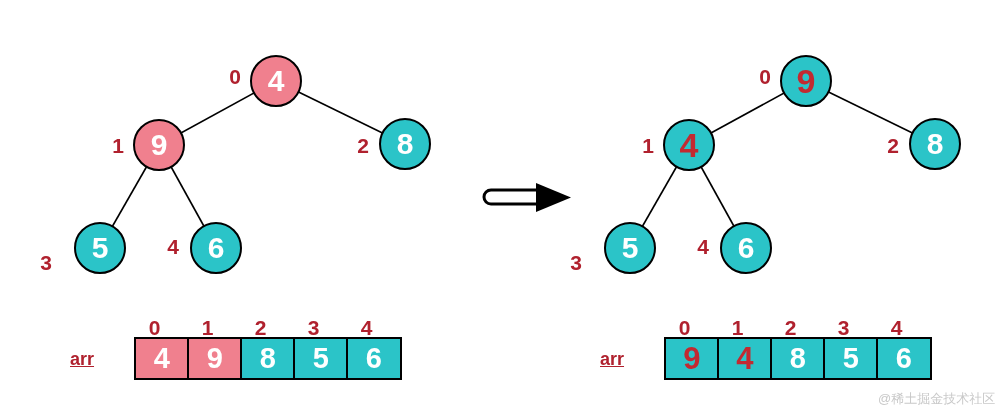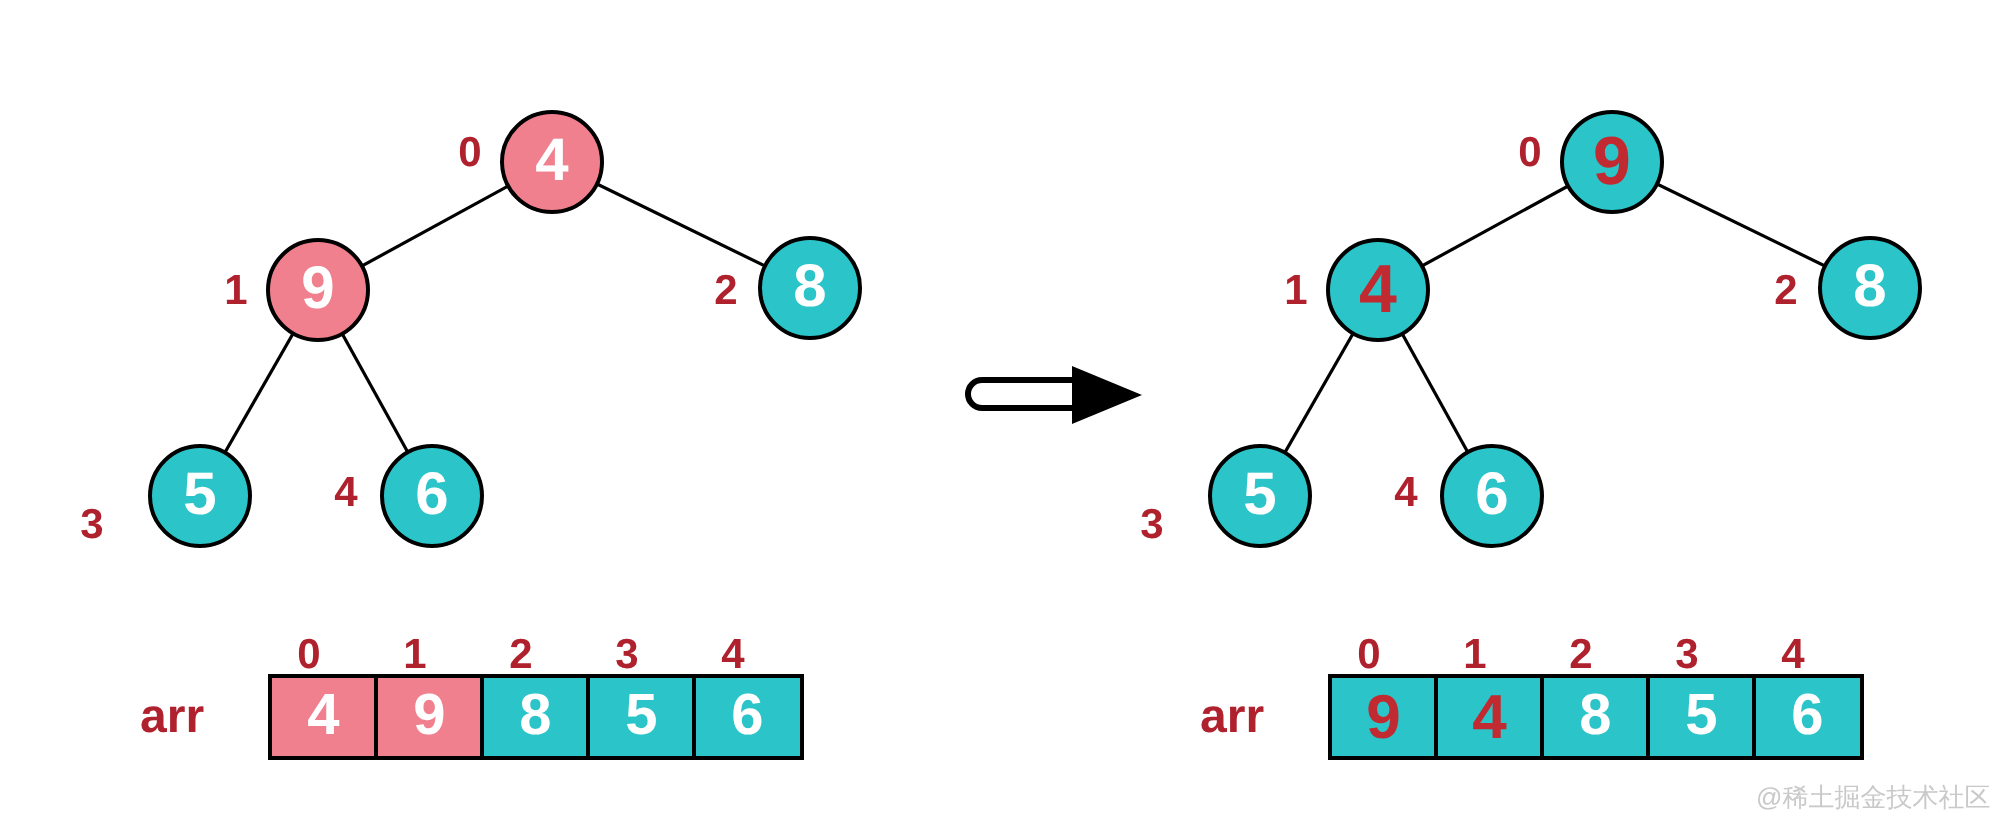--- a/index.html
+++ b/index.html
@@ -31,22 +31,23 @@
   .idx{
     position:absolute;
     width:24px;height:22px;
     text-align:center;
     font-size:21px;line-height:22px;
     color:#B0212E;
   }
   
   .arr-label{
     position:absolute;
-    font-size:24px;line-height:26px;
+    font-size:18px;line-height:26px;
     color:#B0212E;
+    text-decoration:underline;
   }
   .arr-indices{
     position:absolute;
     display:flex;
   }
   .arr-indices span{
     width:53px;text-align:center;
     font-size:21px;line-height:22px;
     color:#B0212E;
   }

